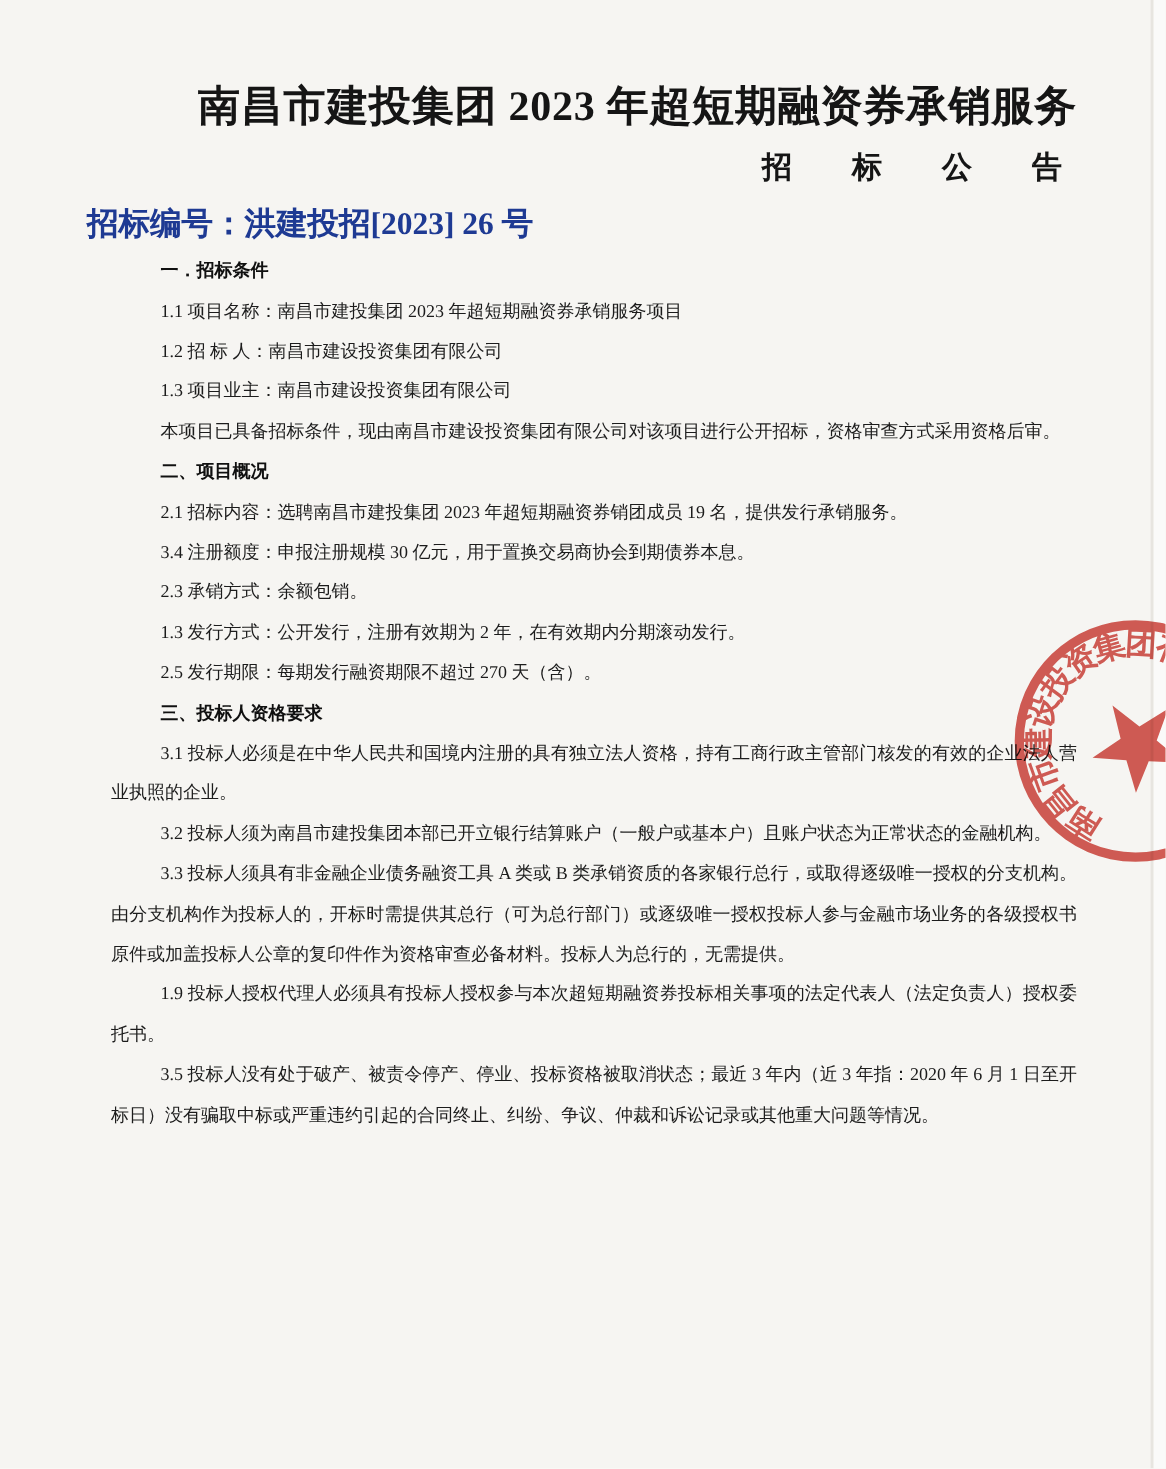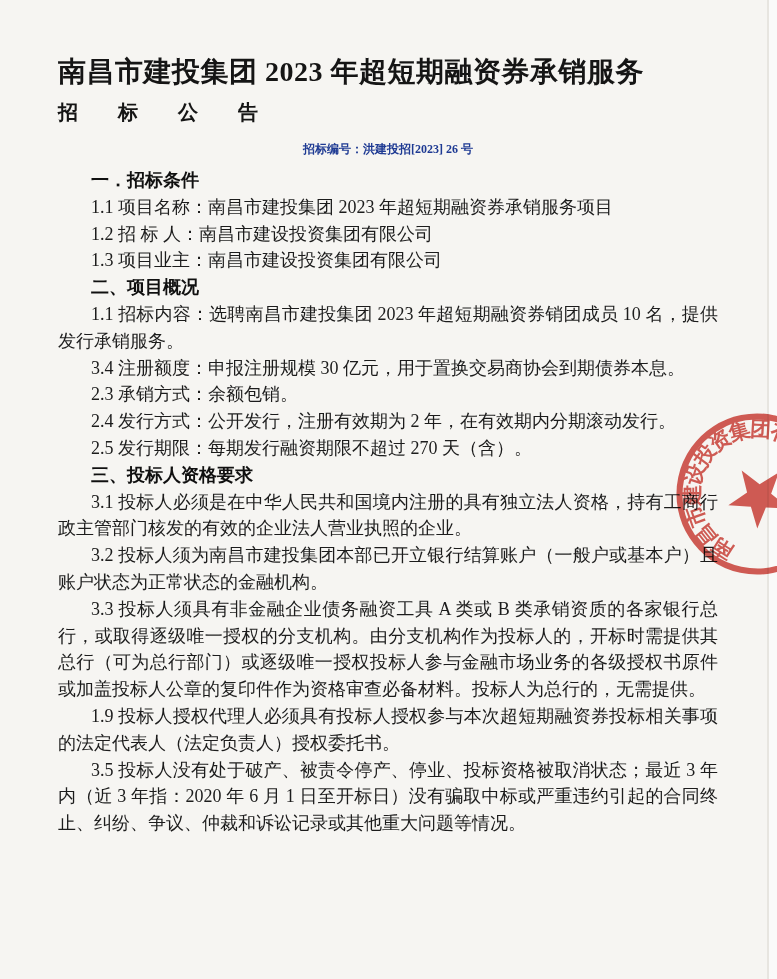--- a/index.html
+++ b/index.html
@@ -19,43 +19,44 @@
     border-left:2px solid #e7e5e0;
   }
   .doc {
     position:absolute;
     left:58px; top:52px;
     width:660px;
   }
   .title {
     font-size:28px;
     font-weight:bold;
-    text-align:left;
+    text-align:right;
     line-height:39px;
     color:#151515;
     letter-spacing:0.5px;
   }
   .title-2 {
     font-size:20px;
     letter-spacing:10px;
     line-height:42px;
   }
   .bid-no {
-    text-align:center;
-    font-size:12px;
+    text-align:left;
+    font-size:21px;
     font-weight:bold;
     color:#1e3a93;
     margin-top:4px;
     line-height:24px;
   }
   .body-text {
     margin-top:6px;
-    font-size:18px;
+    font-size:12px;
     line-height:26.8px;
     text-align:justify;
+    margin-left:16px;
   }
   .body-text p {
     margin:0;
     text-indent:33px;
   }
   .heading {
     font-weight:bold;
     color:#101010;
   }
   .seal {
@@ -78,26 +79,27 @@
   <div class="title title-2">招　标　公　告</div>
 
   <div class="bid-no"><span>招标编号：</span><span>洪建投招[2023] 26 号</span></div>
 
   <div class="body-text">
 
     <p class="heading">一．招标条件</p>
     <p>1.1 项目名称：南昌市建投集团 2023 年超短期融资券承销服务项目</p>
     <p>1.2 招 标 人：南昌市建设投资集团有限公司</p>
     <p>1.3 项目业主：南昌市建设投资集团有限公司</p>
+    <p>本项目已具备招标条件，现由南昌市建设投资集团有限公司对该项目进行公开招标，资格审查方式采用资格后审。</p>
 
     <p class="heading">二、项目概况</p>
-    <p>1.1 招标内容：选聘南昌市建投集团 2023 年超短期融资券销团成员 10 名，提供发行承销服务。</p>
+    <p>2.1 招标内容：选聘南昌市建投集团 2023 年超短期融资券销团成员 19 名，提供发行承销服务。</p>
     <p>3.4 注册额度：申报注册规模 30 亿元，用于置换交易商协会到期债券本息。</p>
     <p>2.3 承销方式：余额包销。</p>
-    <p>2.4 发行方式：公开发行，注册有效期为 2 年，在有效期内分期滚动发行。</p>
+    <p>1.3 发行方式：公开发行，注册有效期为 2 年，在有效期内分期滚动发行。</p>
     <p>2.5 发行期限：每期发行融资期限不超过 270 天（含）。</p>
 
     <p class="heading">三、投标人资格要求</p>
     <p>3.1 投标人必须是在中华人民共和国境内注册的具有独立法人资格，持有工商行政主管部门核发的有效的企业法人营业执照的企业。</p>
     <p>3.2 投标人须为南昌市建投集团本部已开立银行结算账户（一般户或基本户）且账户状态为正常状态的金融机构。</p>
     <p>3.3 投标人须具有非金融企业债务融资工具 A 类或 B 类承销资质的各家银行总行，或取得逐级唯一授权的分支机构。由分支机构作为投标人的，开标时需提供其总行（可为总行部门）或逐级唯一授权投标人参与金融市场业务的各级授权书原件或加盖投标人公章的复印件作为资格审查必备材料。投标人为总行的，无需提供。</p>
     <p>1.9 投标人授权代理人必须具有投标人授权参与本次超短期融资券投标相关事项的法定代表人（法定负责人）授权委托书。</p>
     <p>3.5 投标人没有处于破产、被责令停产、停业、投标资格被取消状态；最近 3 年内（近 3 年指：2020 年 6 月 1 日至开标日）没有骗取中标或严重违约引起的合同终止、纠纷、争议、仲裁和诉讼记录或其他重大问题等情况。</p>
 
   </div>

